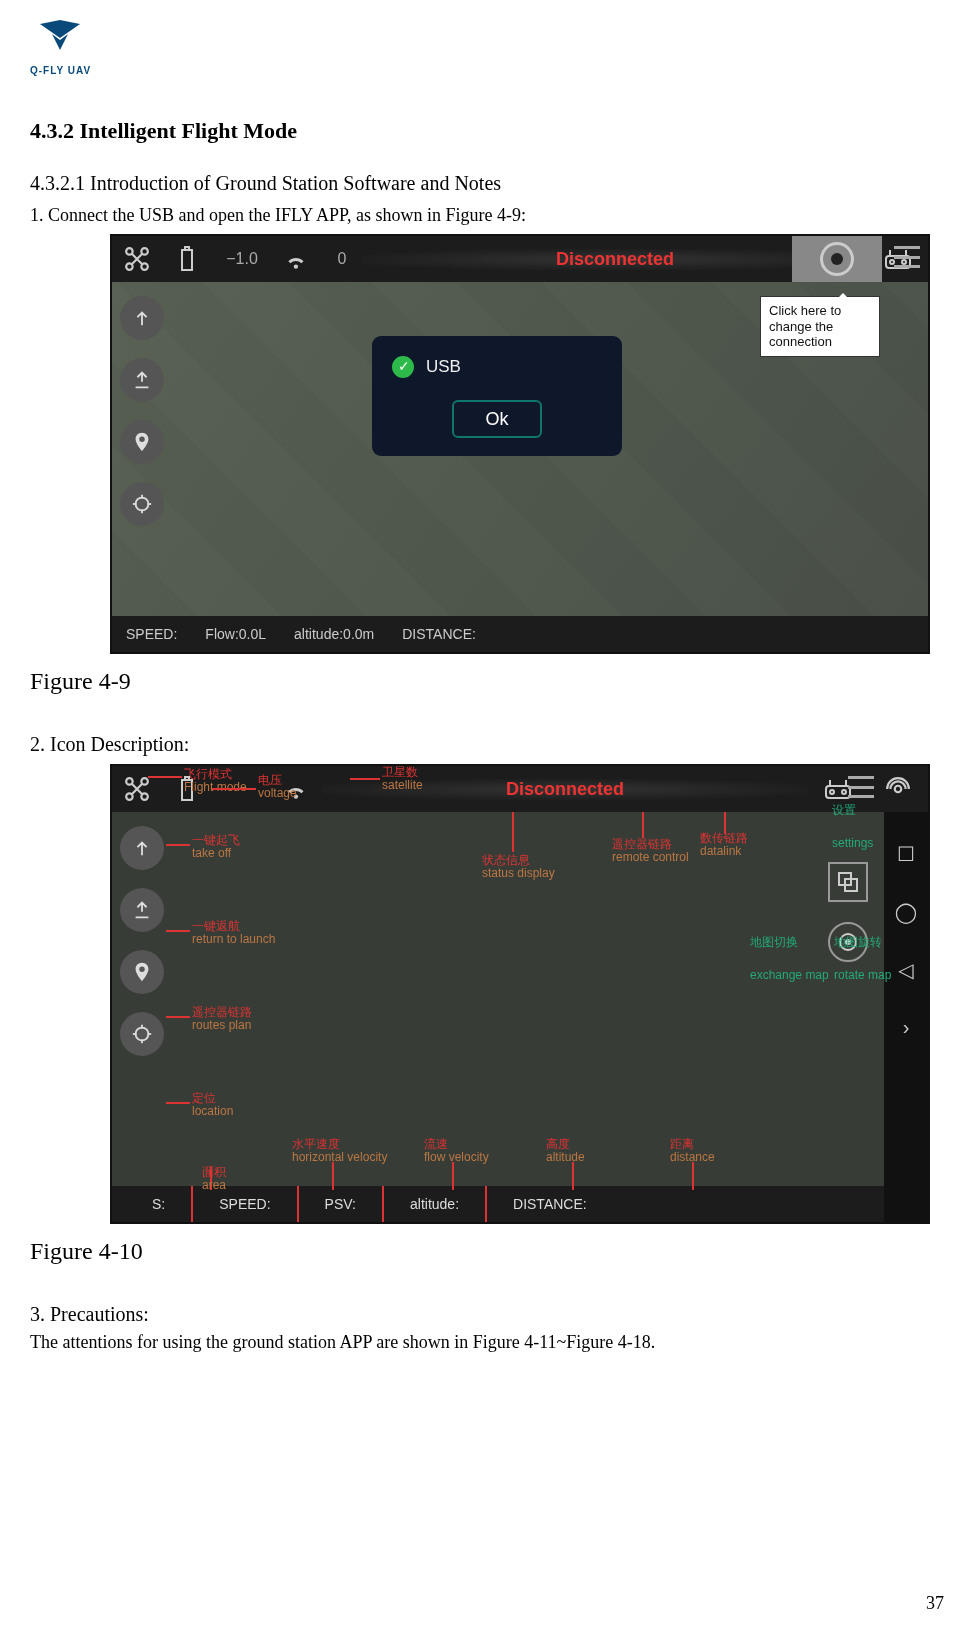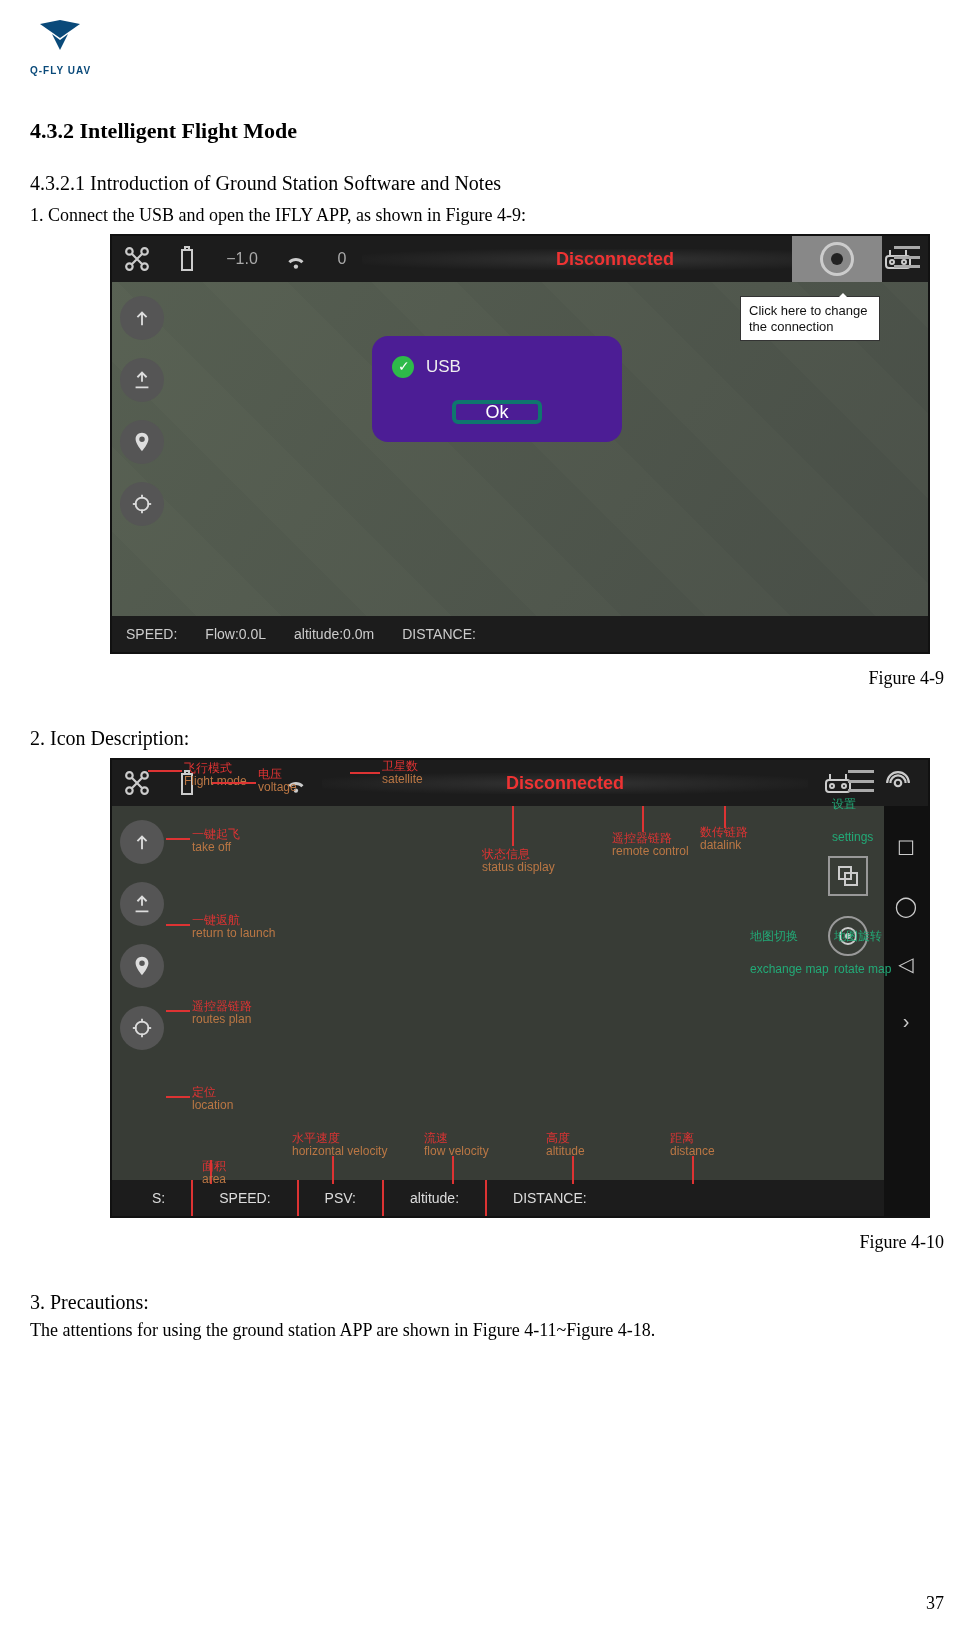--- a/index.html
+++ b/index.html
@@ -11,44 +11,44 @@
     color: #000;
     position: relative;
     padding: 20px 30px 30px 30px;
   }
   .logo-block { margin-bottom: 40px; }
   .logo-block svg { display: block; }
   .logo-text { font-family: sans-serif; font-weight: bold; font-size: 10px; letter-spacing: 1px; color: #0a4a7a; }
   h2.section-title { font-size: 22px; font-weight: bold; margin-bottom: 28px; }
   h3.subsection-title { font-size: 20px; font-weight: normal; margin-bottom: 10px; }
   p.body-line { font-size: 18px; margin-bottom: 6px; }
-  .fig-caption { text-align: right; font-size: 18px; margin: 14px 0 38px 0; }
+  .fig-caption { text-align: left; font-size: 24px; margin: 14px 0 38px 0; }
   .page-num { position: absolute; bottom: 20px; right: 30px; font-size: 18px; }
 
   
   .shot { width: 820px; margin: 8px 0 0 80px; background:#4a5048; border:2px solid #111; position:relative; font-family: sans-serif; }
   .shot1 { height: 420px; }
   .topbar { height: 46px; background:#1c1c1c; display:flex; align-items:center; color:#aaa; font-size:16px; position:relative; }
   .topbar .titem { display:flex; align-items:center; justify-content:center; height:100%; padding:0 10px; }
   .topbar .disconn { flex:1; text-align:center; color:#e33; font-weight:bold; font-size:18px; background: radial-gradient(ellipse at center, #333 0%, #1c1c1c 80%); }
   .antenna-b { position:absolute; right:46px; top:0; width:90px; height:46px; background:#888; display:flex; align-items:center; justify-content:center; }
   .antenna-dot { width:34px; height:34px; border:3px solid #ccc; border-radius:50%; display:flex; align-items:center; justify-content:center;}
   .antenna-dot::after{ content:""; width:12px; height:12px; background:#222; border-radius:50%;}
   .hamb { position:absolute; right:8px; top:10px; width:26px; height:22px; display:flex; flex-direction:column; justify-content:space-between;}
   .hamb span{ height:3px; background:#aaa; }
-  .tooltip { position:absolute; right:48px; top:60px; width:140px; background:#fff; border:1px solid #333; padding:6px 8px; font-size:13px; color:#111; line-height:1.2; }
+  .tooltip { position:absolute; right:48px; top:60px; width:120px; background:#fff; border:1px solid #333; padding:6px 8px; font-size:13px; color:#111; line-height:1.2; }
   .tooltip::before{ content:""; position:absolute; top:-10px; right:30px; border:6px solid transparent; border-bottom-color:#fff;}
   .side-icons { position:absolute; left:8px; top:60px; display:flex; flex-direction:column; gap:18px;}
   .side-icons .sbtn { width:44px; height:44px; background:#555; border-radius:50%; display:flex; align-items:center; justify-content:center; color:#ddd; font-size:20px;}
-  .dialog { position:absolute; left:260px; top:100px; width:250px; background:#4c1d95; border-radius:16px; padding:14px 0 18px 0;}
+  .dialog { position:absolute; left:260px; top:100px; width:250px; background:#0f172a; border-radius:9px; padding:14px 0 18px 0;}
   .dialog .opt { display:flex; align-items:center; gap:12px; padding:6px 20px; color:#eee; font-size:17px;}
   .radio { width:22px; height:22px; border:3px solid #777; border-radius:50%; }
   .radio.sel { background:#2eba4a; border-color:#2eba4a; position:relative;}
   .radio.sel::after{ content:"✓"; color:#fff; font-size:14px; position:absolute; left:3px; top:-1px;}
-  .okbtn { margin:16px auto 0; width:90px; height:24px; border:4px solid #0f766e; border-radius:6px; color:#fff; font-size:18px; display:flex; align-items:center; justify-content:center;}
+  .okbtn { margin:16px auto 0; width:90px; height:38px; border:2px solid #0f766e; border-radius:6px; color:#fff; font-size:18px; display:flex; align-items:center; justify-content:center;}
   .botbar { position:absolute; left:0; bottom:0; height:36px; width:100%; background:#1c1c1c; color:#ccc; font-size:14px; display:flex; align-items:center; gap:28px; padding-left:14px;}
   .mapbg { position:absolute; inset:46px 0 36px 0; background:
     linear-gradient(125deg, rgba(90,100,85,.7), rgba(70,76,70,.7)),
     repeating-linear-gradient(45deg, #4d5349 0 60px, #565c50 60px 120px);
   }
 
   
   .shot2 { height: 460px; background:#30332f; }
   .shot2 .mapbg2 { position:absolute; inset:46px 44px 36px 0; background:#383c36;}
   .navrail { position:absolute; right:0; top:46px; bottom:0; width:44px; background:#111; display:flex; flex-direction:column; align-items:center; gap:34px; padding-top:30px;}

